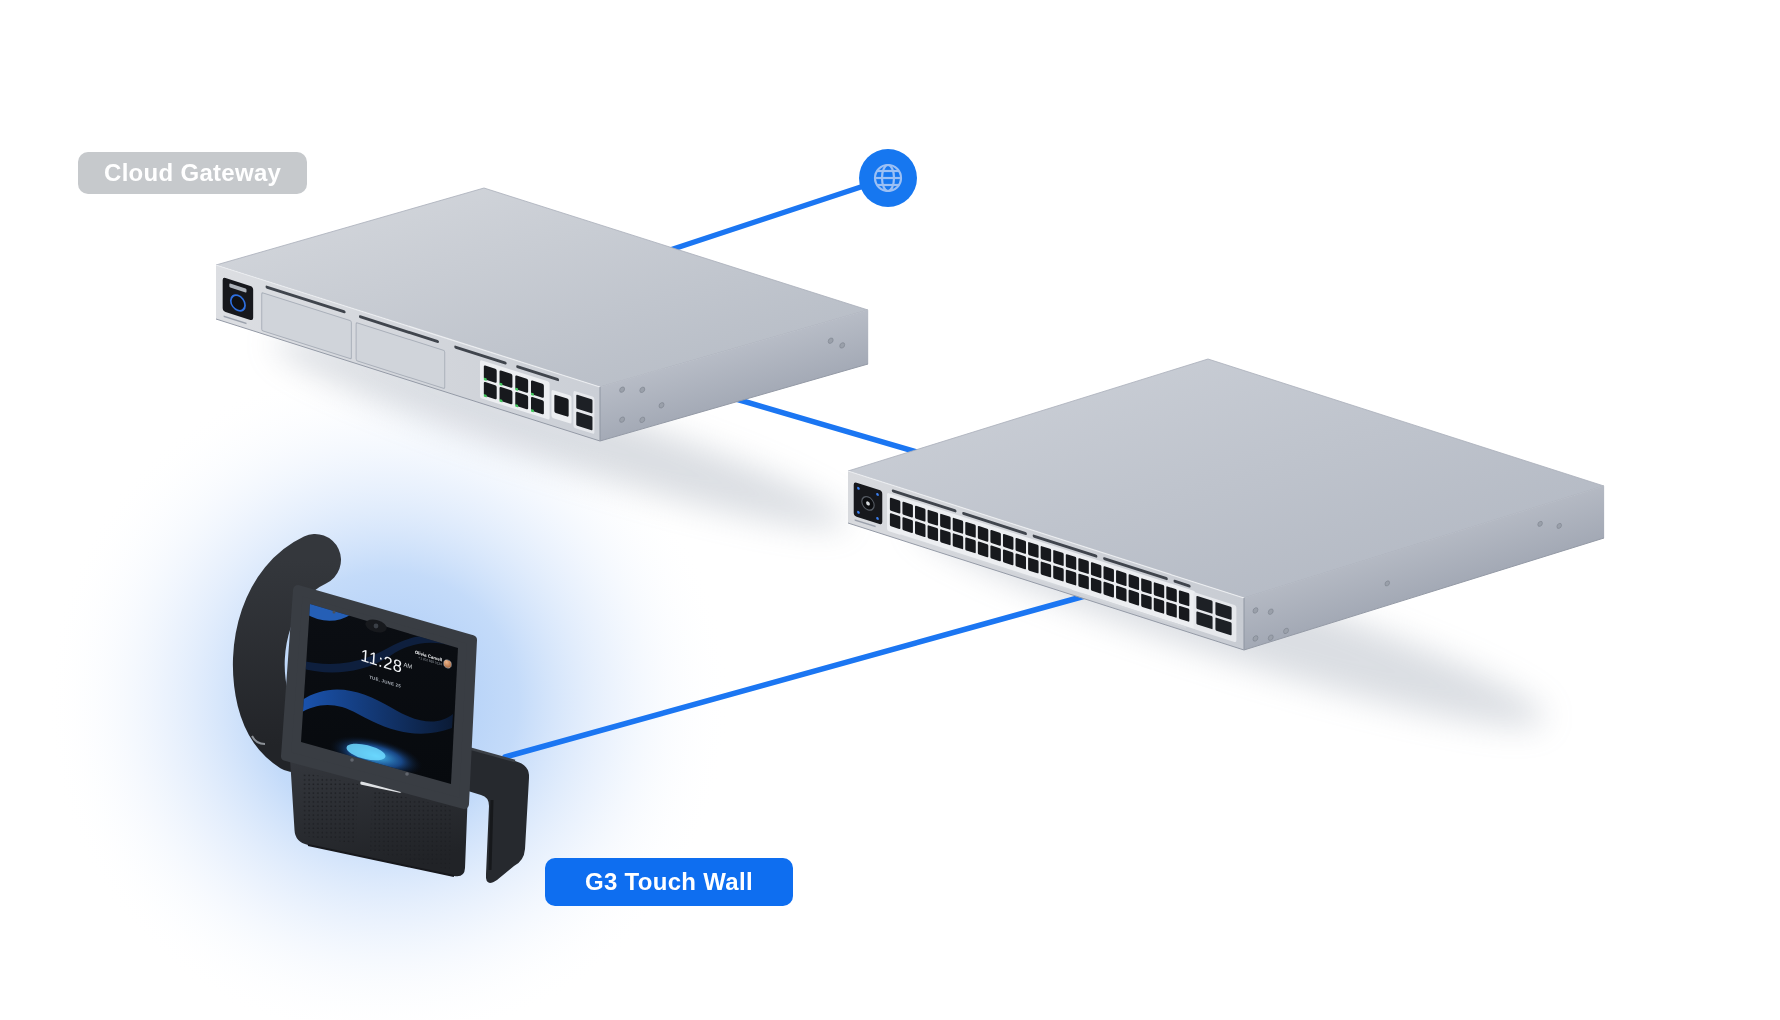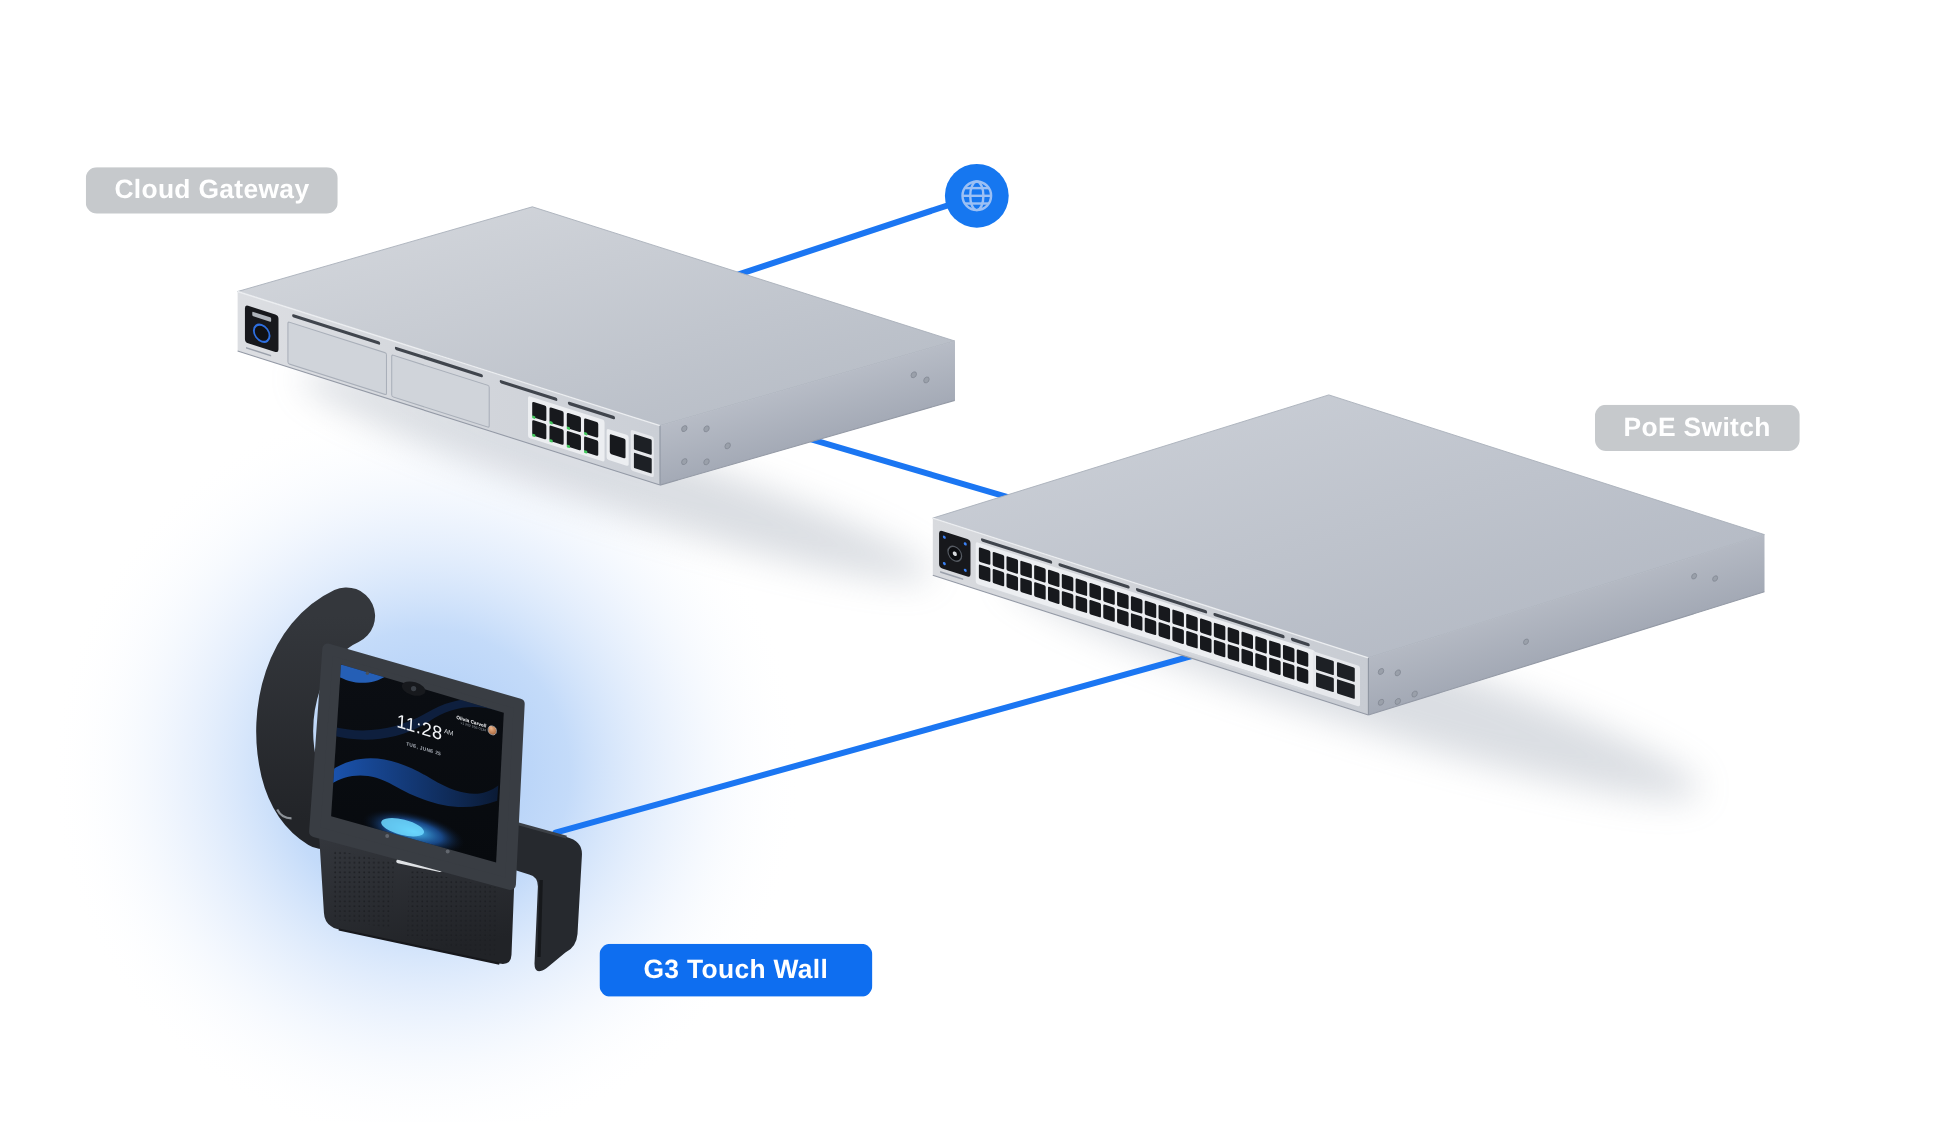--- a/index.html
+++ b/index.html
@@ -341,21 +341,20 @@
       <ellipse cx="376" cy="626" rx="11" ry="6" transform="rotate(16 376 626)" fill="#17191d"></ellipse>
       <circle cx="376" cy="626" r="2.4" fill="#3a3f46"></circle>
       <circle cx="334" cy="612" r="1.5" fill="#4a4f56"></circle>
       <circle cx="352" cy="760" r="1.8" fill="#62676e"></circle>
       <circle cx="407" cy="774" r="1.8" fill="#62676e"></circle>
     </g>
   </g>
 </svg>
 
 <div class="label gray" style="left:78px;top:152px">Cloud Gateway</div>
-<div class="label gray" style="left:1450px;top:368px">PoE Switch</div>
 <div class="label blue" style="left:545px;top:858px">G3 Touch Wall</div>
 
 <div class="screen-content">
   <div class="clock">
     <div class="time-row">
       <span class="time">11:28</span><span class="ampm">AM</span>
     </div>
     <div class="date-wrap">
       <span class="date">TUE, JUNE 25</span>
     </div>

